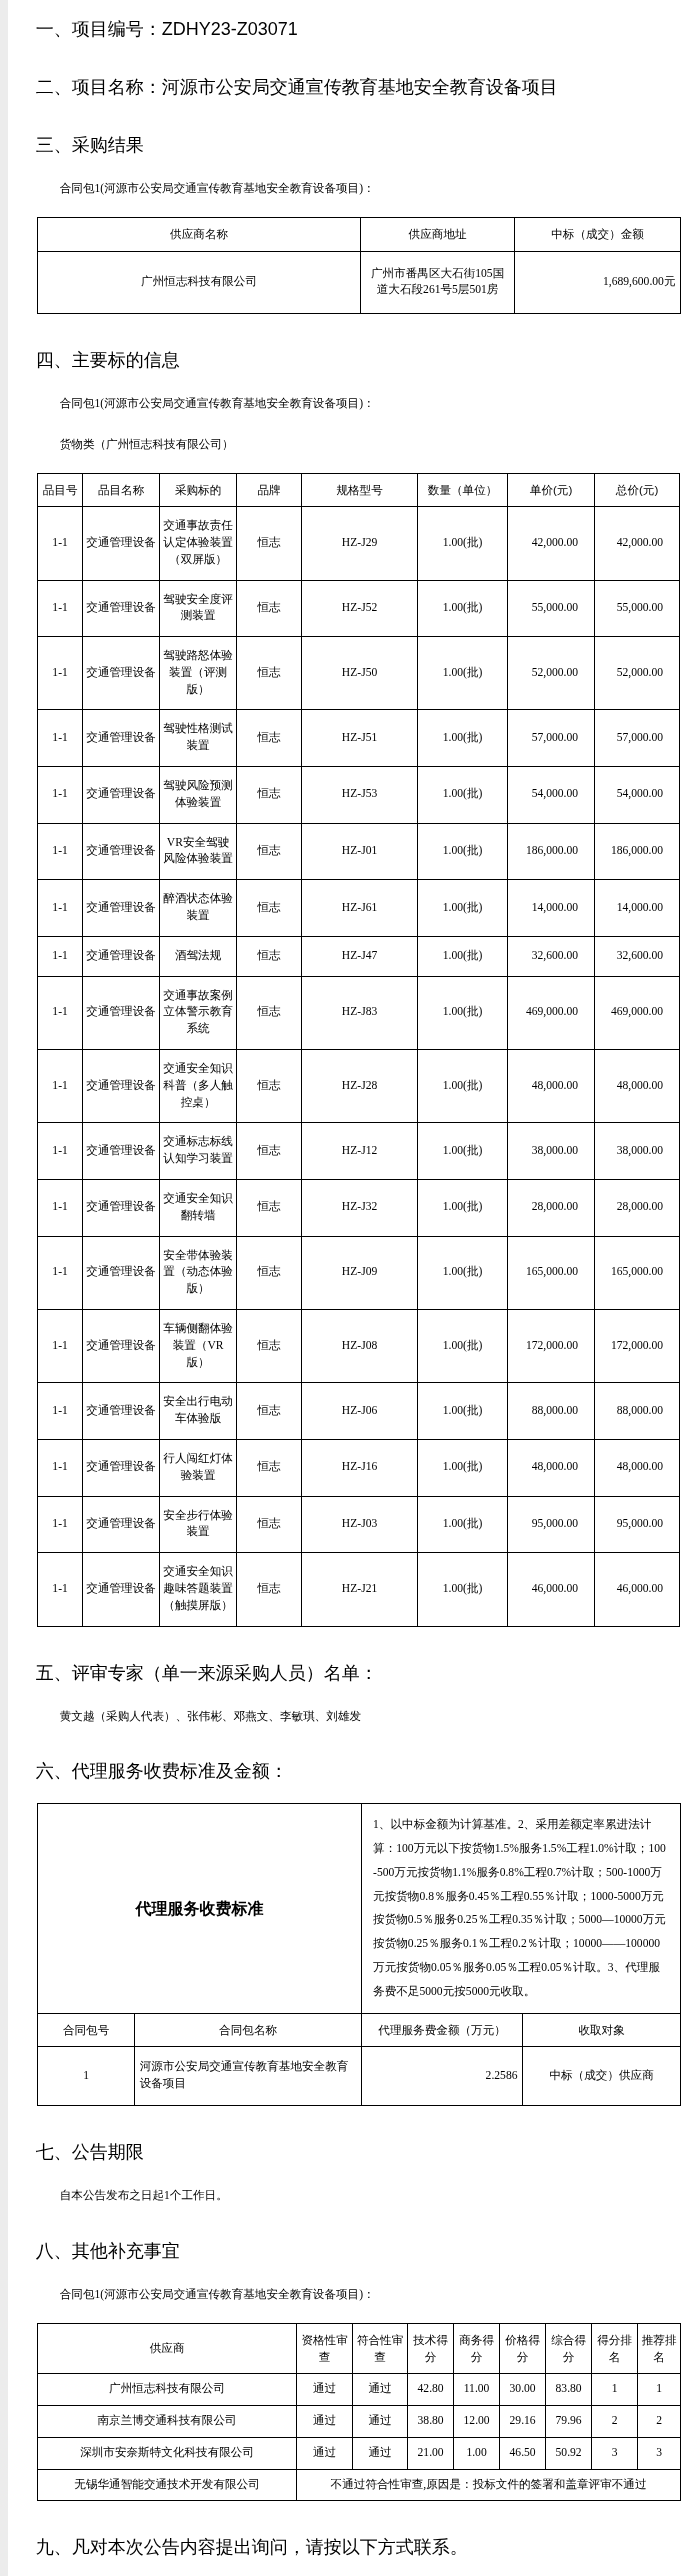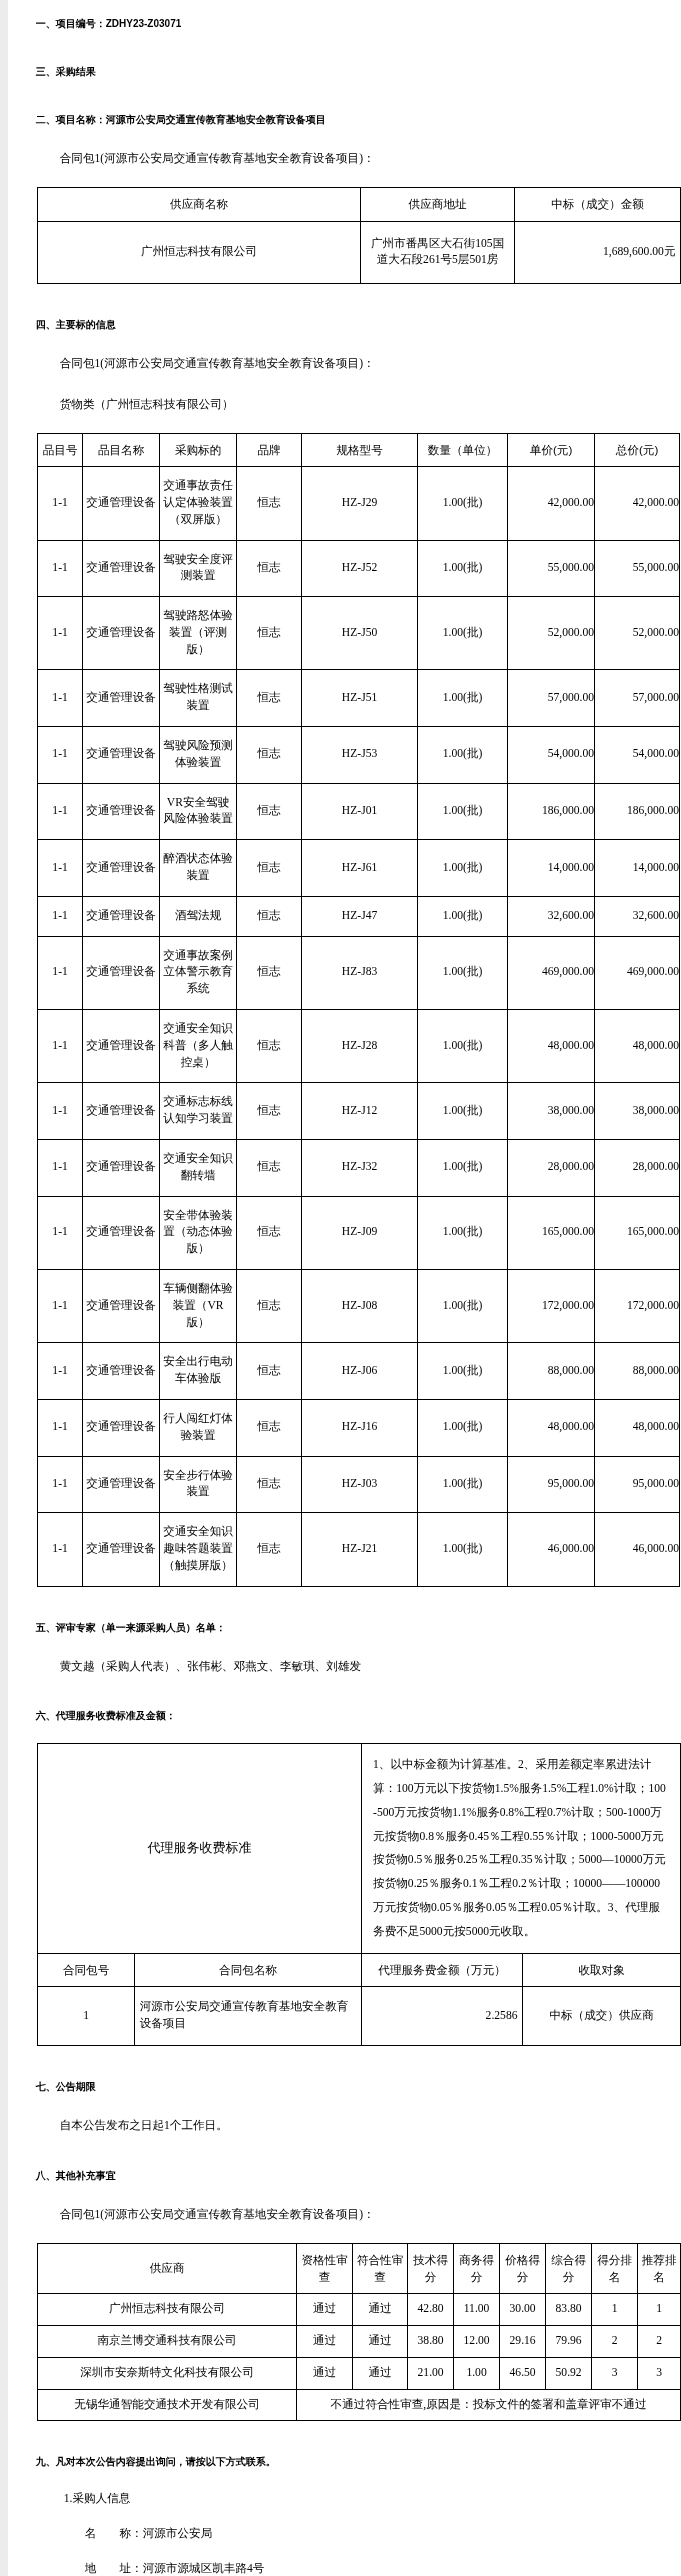--- a/index.html
+++ b/index.html
@@ -1,47 +1,47 @@
 <!DOCTYPE html>
 <html style="font-size:12.4px"><head>
 <meta charset="utf-8">
 <style>
   html,body{margin:0;padding:0;}
   body{width:682px;background:#ececec;font-family:"Liberation Serif",serif;color:#000;}
   .page{margin-left:7.7px;width:674px;background:#fff;box-sizing:border-box;padding:17px 0 28px 0;min-height:2576px;}
-  .sec-title{font-family:"Liberation Sans",sans-serif;font-weight:bold;font-size:10px;margin:34px 9.3px 0 28px;}
+  .sec-title{font-family:"Liberation Sans",sans-serif;font-weight:normal;font-size:18px;margin:34px 9.3px 0 28px;}
   .sec-title.first{margin-top:0;}
   .para{font-size:11.6px;margin:23px 9.3px 0 52px;line-height:1.5;}
   .sub-head{font-size:11.6px;margin:22px 9.3px 0 56px;}
   .contact-line{font-size:11.6px;margin:20px 9.3px 0 77px;}
   table{border-collapse:collapse;margin:20px 0 0 29.4px;table-layout:fixed;width:643px;}
   th,td{border:0.8px solid #000;font-size:11.6px;line-height:1.45;word-break:break-all;}
   th{font-family:"Liberation Sans",sans-serif;font-weight:normal;text-align:center;padding:7.7px 3.1px;}
   td{text-align:center;padding:11px 3.1px;}
-  td.num{text-align:right;padding-right:0;}
+  td.num{text-align:right;padding-right:16px;}
   td.left{text-align:left;padding-left:7.7px;}
   .result-table td{padding:14px 4.6px;}
   .fee-std-text{
     text-align:left;padding:9.3px 11px;line-height:2.05;
   }
-  .fee-std-label{font-size:13px;}
+  .fee-std-label{font-size:16px;font-weight:bold;}
   .fee-tbl2{margin-top:-0.8px;}
   .fee-tbl2 td{padding:12.4px 4.6px;}
   .eval-table td{padding:7px 2.3px;}
 </style>
 </head>
 <body>
 
 <div class="page">
 
   <div class="sec-title first">一、项目编号：ZDHY23-Z03071</div>
 
+  <div class="sec-title">二、项目名称：河源市公安局交通宣传教育基地安全教育设备项目</div>
+
   <div class="sec-title">三、采购结果</div>
-
-  <div class="sec-title">二、项目名称：河源市公安局交通宣传教育基地安全教育设备项目</div>
   <div class="para">合同包1(河源市公安局交通宣传教育基地安全教育设备项目)：</div>
 
   <table class="result-table">
     <colgroup>
         <col style="width:323px">
         <col style="width:154px">
         <col style="width:166px">
       </colgroup>
     <tbody>
         <tr>

